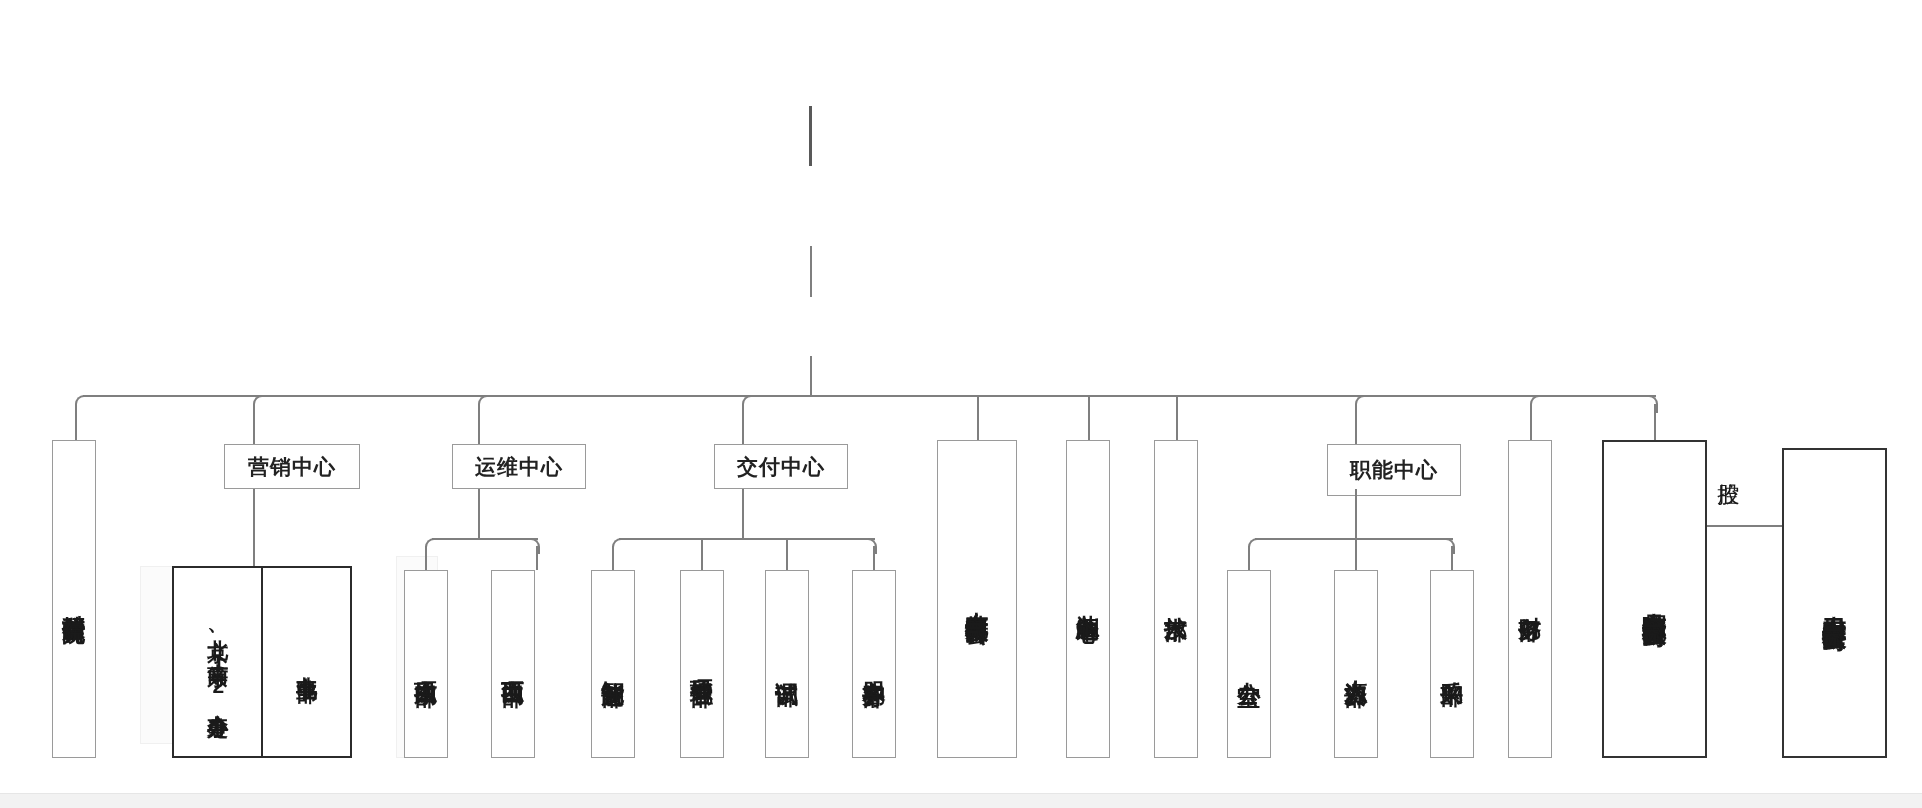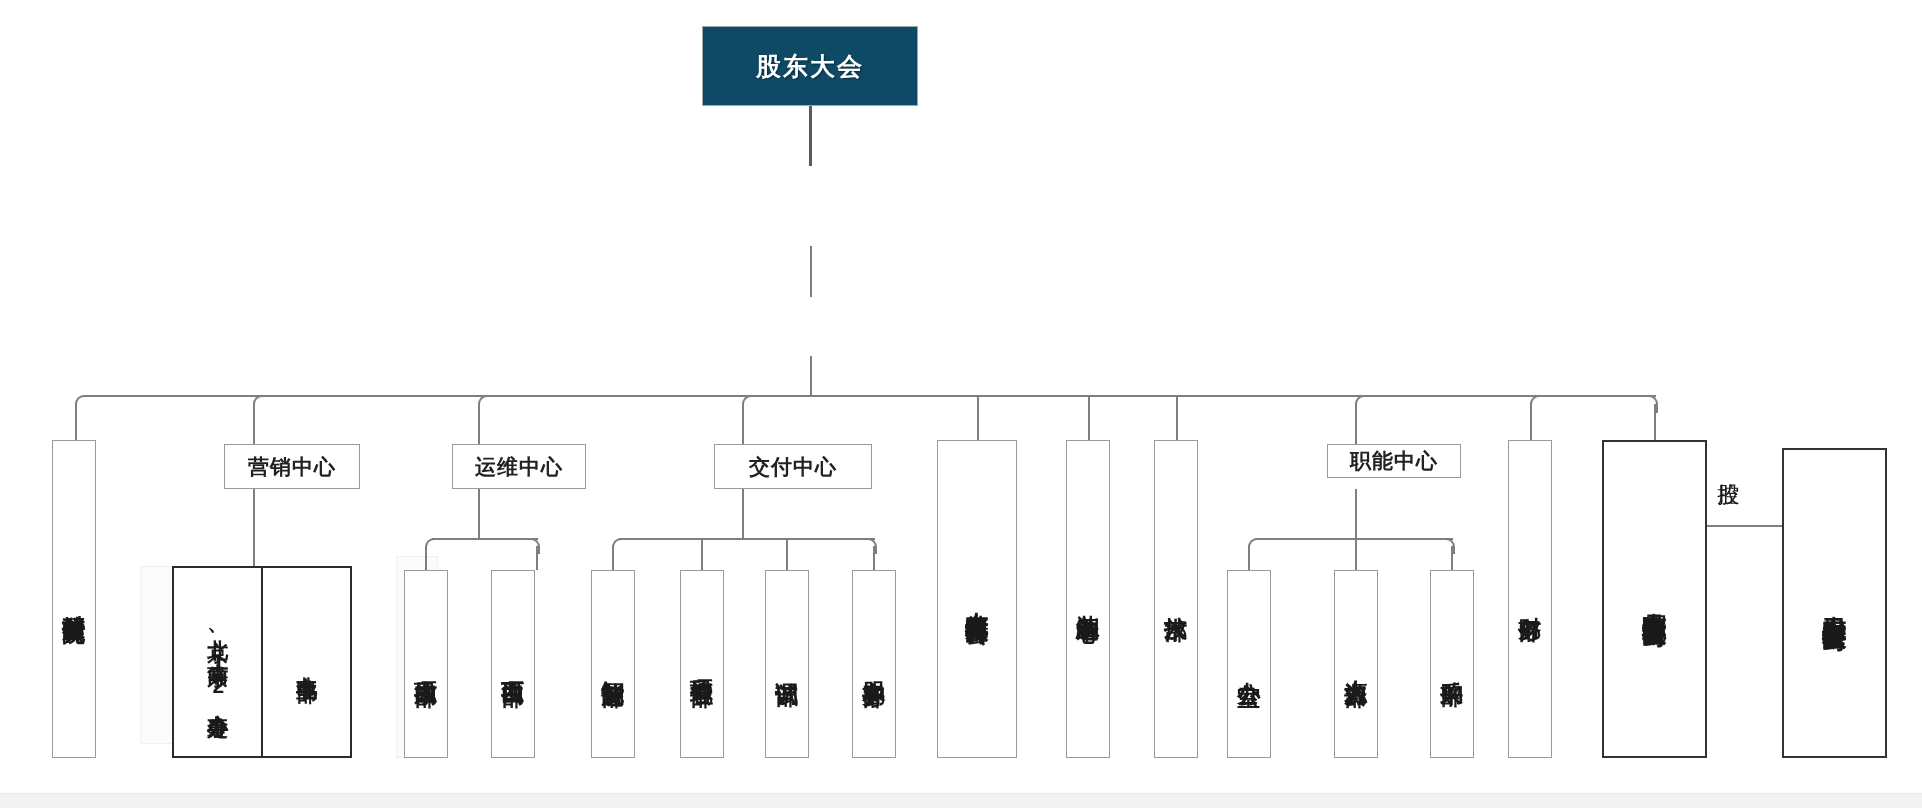--- a/index.html
+++ b/index.html
@@ -50,23 +50,20 @@
           border-top:1px solid #e6e6e6;}
 </style>
 </head>
 <body>
 
 <div id="stage">
 
   <div class="ghost" style="left:140px;top:566px;width:188px;height:176px;"></div>
   <div class="ghost" style="left:396px;top:556px;width:40px;height:200px;"></div>
 
-  <div class="box top-box teal" style="left:702px;top:26px;width:216px;height:80px;font-size:25px;">
-    <span>股东大会</span>
-  </div>
 
   <div class="ln vl" style="left:809px;top:106px;height:60px;background:#595959;width:3px;"></div>
 
 
   <div class="ln vl" style="left:810px;top:246px;height:51px;"></div>
 
 
   <div class="ln vl" style="left:810px;top:356px;height:39px;"></div>
 
   <div class="ln hl" style="left:83px;top:395px;width:1573px;"></div>
@@ -125,21 +122,21 @@
   <div class="ln vl" style="left:425px;top:546px;height:24px;"></div>
   <div class="ln vl" style="left:536px;top:546px;height:24px;"></div>
 
   <div class="box vbox" style="left:404px;top:570px;width:44px;height:188px;font-size:23px;">
     <span>山东项目部</span>
   </div>
   <div class="box vbox" style="left:491px;top:570px;width:44px;height:188px;font-size:23px;">
     <span>山西项目部</span>
   </div>
 
-  <div class="box plain plain-h" style="left:675px;top:444px;width:158px;height:45px;">
+  <div class="box plain plain-h" style="left:675px;top:444px;width:134px;height:45px;">
     <span>交付中心</span>
   </div>
   <div class="ln vl" style="left:742px;top:489px;height:49px;"></div>
 
   <div class="ln hl" style="left:619px;top:538px;width:256px;"></div>
   <div class="corner c-tl" style="left:612px;top:538px;width:14px;height:14px;"></div>
   <div class="corner c-tr" style="left:861px;top:538px;width:14px;height:14px;"></div>
   <div class="ln vl" style="left:612px;top:546px;height:24px;"></div>
   <div class="ln vl" style="left:701px;top:538px;height:32px;"></div>
   <div class="ln vl" style="left:786px;top:538px;height:32px;"></div>
@@ -163,21 +160,21 @@
   </div>
 
   <div class="box vbox" style="left:1066px;top:440px;width:44px;height:318px;font-size:23px;">
     <span>装备制造中心</span>
   </div>
 
   <div class="box vbox" style="left:1154px;top:440px;width:44px;height:318px;font-size:23px;">
     <span>技术部</span>
   </div>
 
-  <div class="box plain plain-h" style="left:1288px;top:444px;width:134px;height:34px;">
+  <div class="box plain plain-h" style="left:1288px;top:444px;width:134px;height:52px;">
     <span>职能中心</span>
   </div>
   <div class="ln vl" style="left:1355px;top:489px;height:49px;"></div>
 
   <div class="ln hl" style="left:1255px;top:538px;width:198px;"></div>
   <div class="corner c-tl" style="left:1248px;top:538px;width:14px;height:14px;"></div>
   <div class="corner c-tr" style="left:1439px;top:538px;width:14px;height:14px;"></div>
   <div class="ln vl" style="left:1248px;top:546px;height:24px;"></div>
   <div class="ln vl" style="left:1355px;top:538px;height:32px;"></div>
   <div class="ln vl" style="left:1451px;top:546px;height:24px;"></div>

